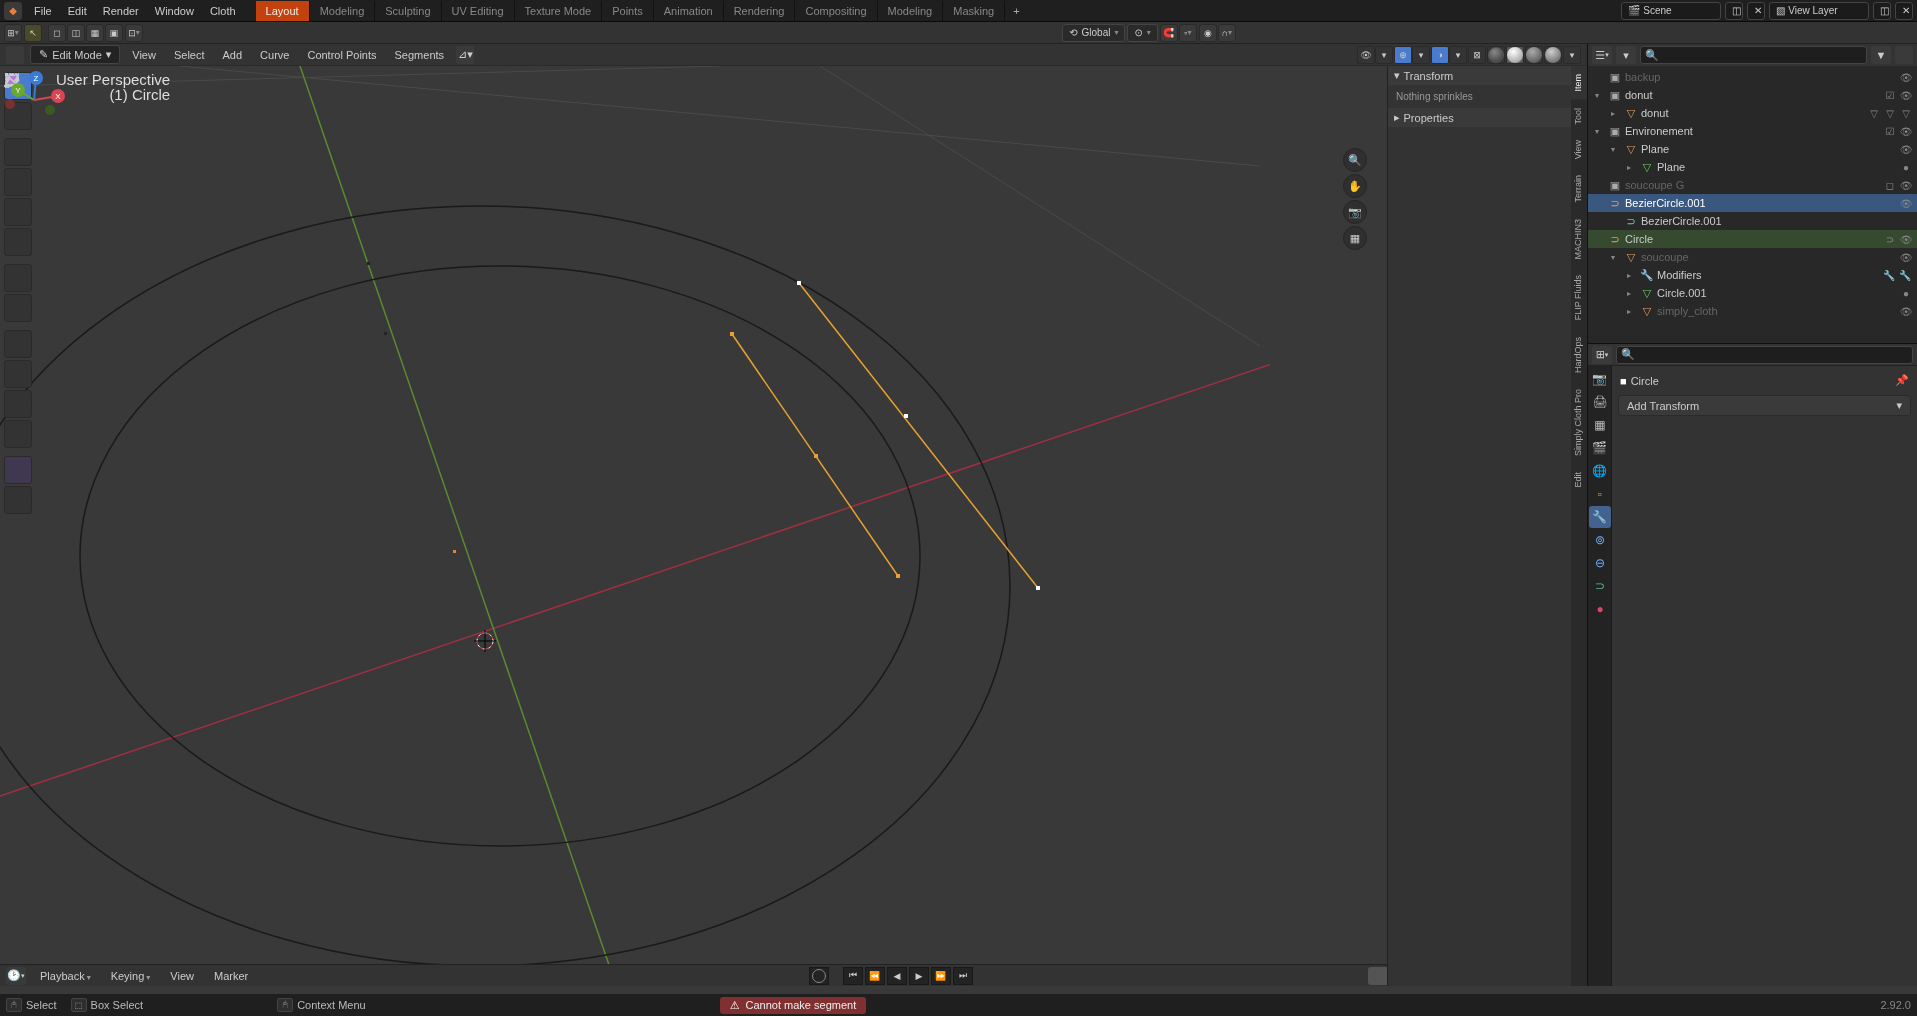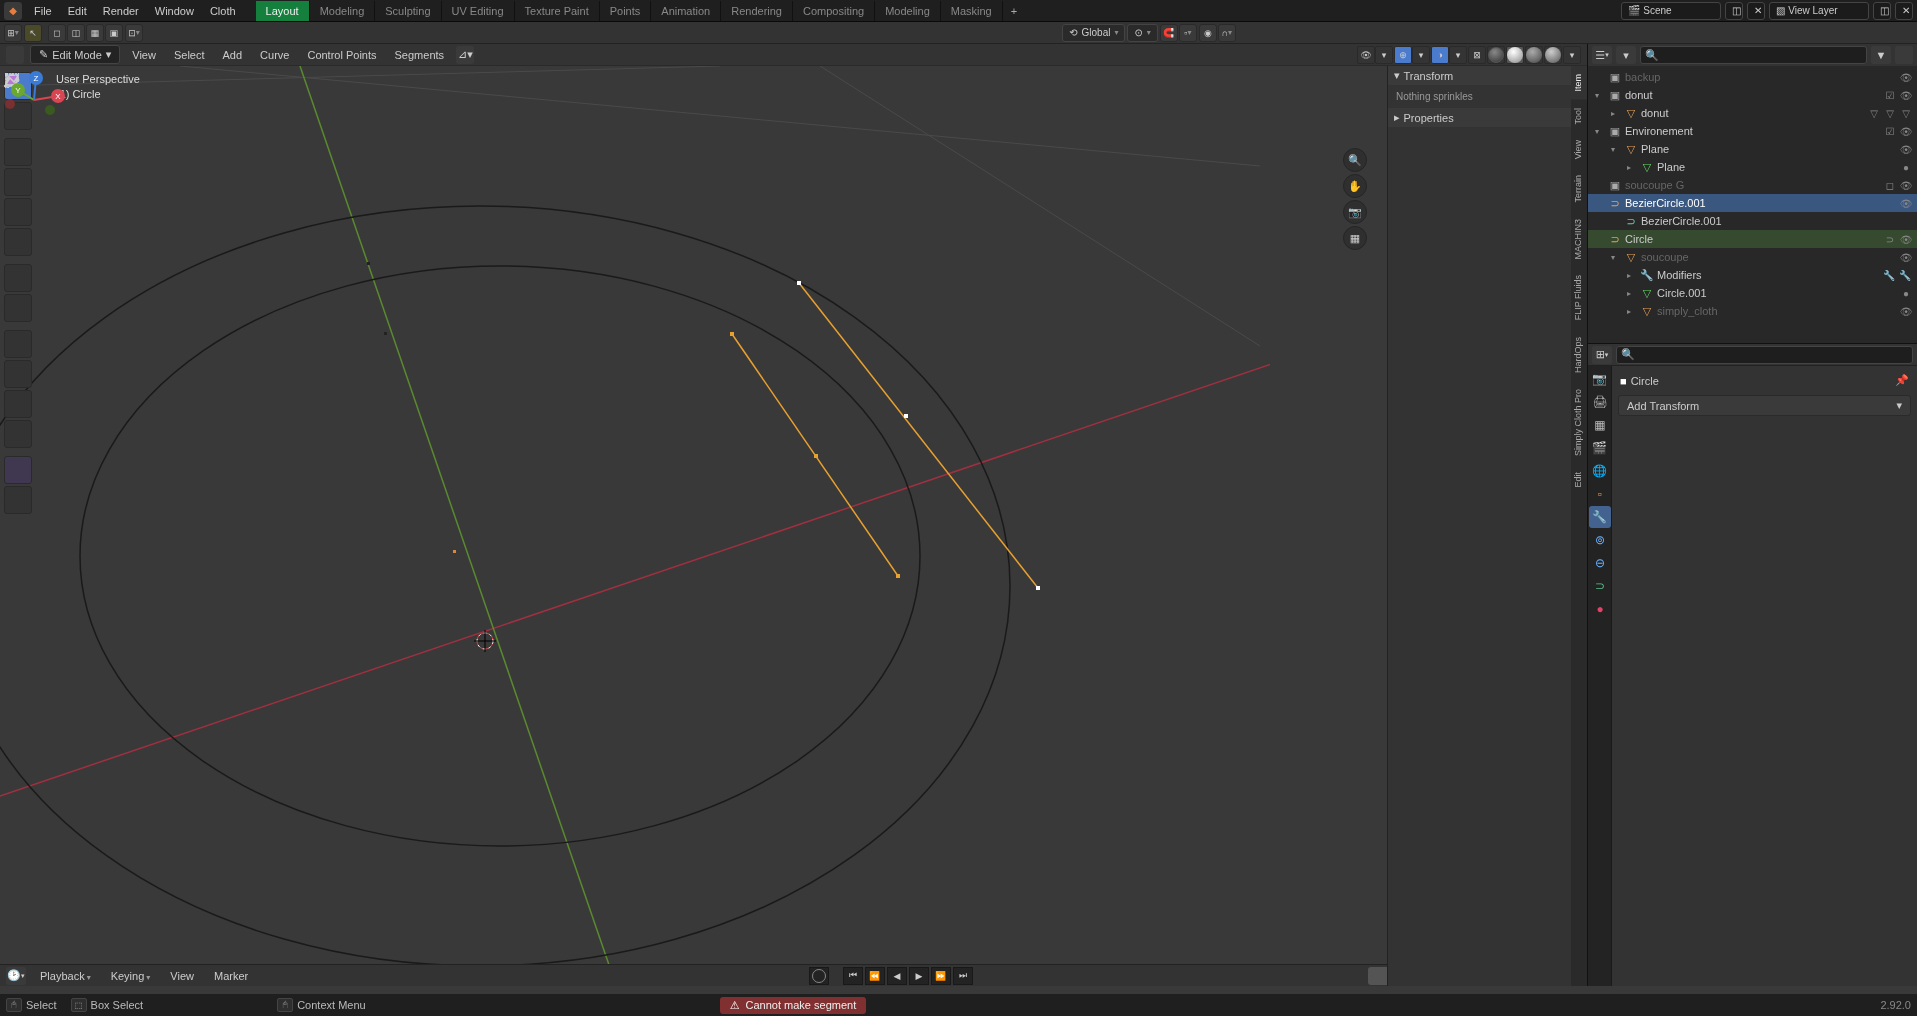--- a/index.html
+++ b/index.html
@@ -3,21 +3,21 @@
 <meta charset="utf-8">
 <style>
 * { margin:0; padding:0; box-sizing:border-box; font-family:Arial,sans-serif; user-select:none; }
 body { background:#393939; color:#ccc; font-size:11px; width:1917px; height:1016px; overflow:hidden; position:relative; }
 
 .topbar { height:22px; background:#1f1f1f; display:flex; align-items:center; padding:0 4px; border-bottom:1px solid #0a0a0a; }
 .topbar .logo { width:18px; height:18px; margin-right:4px; background:#3a3a3a; border-radius:3px; display:flex; align-items:center; justify-content:center; font-size:10px; color:#e87d3e; }
 .topbar .menu-item { padding:3px 8px; cursor:default; }
 .topbar .ws-tabs { display:flex; margin-left:12px; }
 .topbar .ws-tab { padding:4px 10px; color:#888; border-right:1px solid #111; }
-.topbar .ws-tab.active { background:#15803d; color:#eee; }
+.topbar .ws-tab.active { background:#c2410c; color:#eee; }
 .topbar .ws-add { padding:4px 8px; color:#aaa; }
 .topbar .right { margin-left:auto; display:flex; align-items:center; gap:4px; }
 .topbar .field { background:#1b1b1b; border:1px solid #444; border-radius:3px; padding:2px 6px; height:18px; display:flex; align-items:center; font-size:10px; }
 
 .hdr2 { height:22px; background:#333; display:flex; align-items:center; padding:0 4px; gap:2px; border-bottom:1px solid #222; }
 .hdr2 .btn { width:18px; height:18px; background:#3a3a3a; border:1px solid #2a2a2a; border-radius:3px; display:flex; align-items:center; justify-content:center; font-size:9px; }
 .hdr2 .cursor-btn { background:#4a4a2a; }
 .hdr2 .group { display:flex; gap:1px; margin-left:4px; }
 .hdr2 .center { margin-left:auto; margin-right:auto; display:flex; gap:2px; align-items:center; padding-left:240px; }
 .hdr2 .drop { background:#2a2a2a; border:1px solid #444; border-radius:3px; padding:2px 6px; height:18px; display:flex; align-items:center; gap:4px; font-size:10px; }
@@ -35,21 +35,21 @@
 .vp-hdr .rb.blue { background:#4a7bcc; }
 .vp-hdr .drop-btn { display:flex; align-items:center; }
 .vp-hdr .sphere { width:16px; height:16px; border-radius:50%; }
 
 .vp-body { flex:1; position:relative; overflow:hidden; }
 .toolbar-left { position:absolute; left:4px; top:6px; display:flex; flex-direction:column; gap:2px; z-index:5; }
 .toolbar-left .tool { width:28px; height:28px; background:#333; border:1px solid #2a2a2a; border-radius:3px; display:flex; align-items:center; justify-content:center; }
 .toolbar-left .tool.active { background:#4a7bcc; }
 .toolbar-left .sep { height:4px; }
 
-.overlay-text { position:absolute; left:56px; top:6px; font-size:11px; color:#ddd; line-height:15px; z-index:5; }
+.overlay-text { position:absolute; left:56px; top:6px; font-size:15px; color:#ddd; line-height:15px; z-index:5;text-align:right; }
 .overlay-text .l2 { color:#ddd; }
 
 .gizmo { position:absolute; right:220px; top:8px; width:68px; height:68px; z-index:5; }
 .nav-buttons { position:absolute; right:220px; top:82px; display:flex; flex-direction:column; gap:2px; z-index:5; }
 .nav-buttons .nb { width:24px; height:24px; background:#2f2f2f; border-radius:50%; display:flex; align-items:center; justify-content:center; font-size:11px; border:1px solid #252525; }
 
 .npanel { position:absolute; right:0; top:0; bottom:0; width:200px; background:#333; border-left:1px solid #222; z-index:4; }
 .npanel .tabs { position:absolute; right:0; top:0; bottom:0; width:16px; background:#2a2a2a; display:flex; flex-direction:column; }
 .npanel .tab { writing-mode:vertical-rl; transform:rotate(180deg); padding:8px 2px; font-size:9px; color:#aaa; text-align:center; }
 .npanel .tab.active { background:#333; color:#eee; }
@@ -113,21 +113,21 @@
   <div class="menu-item">File</div>
   <div class="menu-item">Edit</div>
   <div class="menu-item">Render</div>
   <div class="menu-item">Window</div>
   <div class="menu-item">Cloth</div>
   <div class="ws-tabs">
     <div class="ws-tab active">Layout</div>
     <div class="ws-tab">Modeling</div>
     <div class="ws-tab">Sculpting</div>
     <div class="ws-tab">UV Editing</div>
-    <div class="ws-tab">Texture Paint</div>
+    <div class="ws-tab">Texture Mode</div>
     <div class="ws-tab">Points</div>
     <div class="ws-tab">Animation</div>
     <div class="ws-tab">Rendering</div>
     <div class="ws-tab">Compositing</div>
     <div class="ws-tab">Modeling</div>
     <div class="ws-tab">Masking</div>
     <div class="ws-add">+</div>
   </div>
   <div class="right">
     <div class="field" style="width:100px;">

